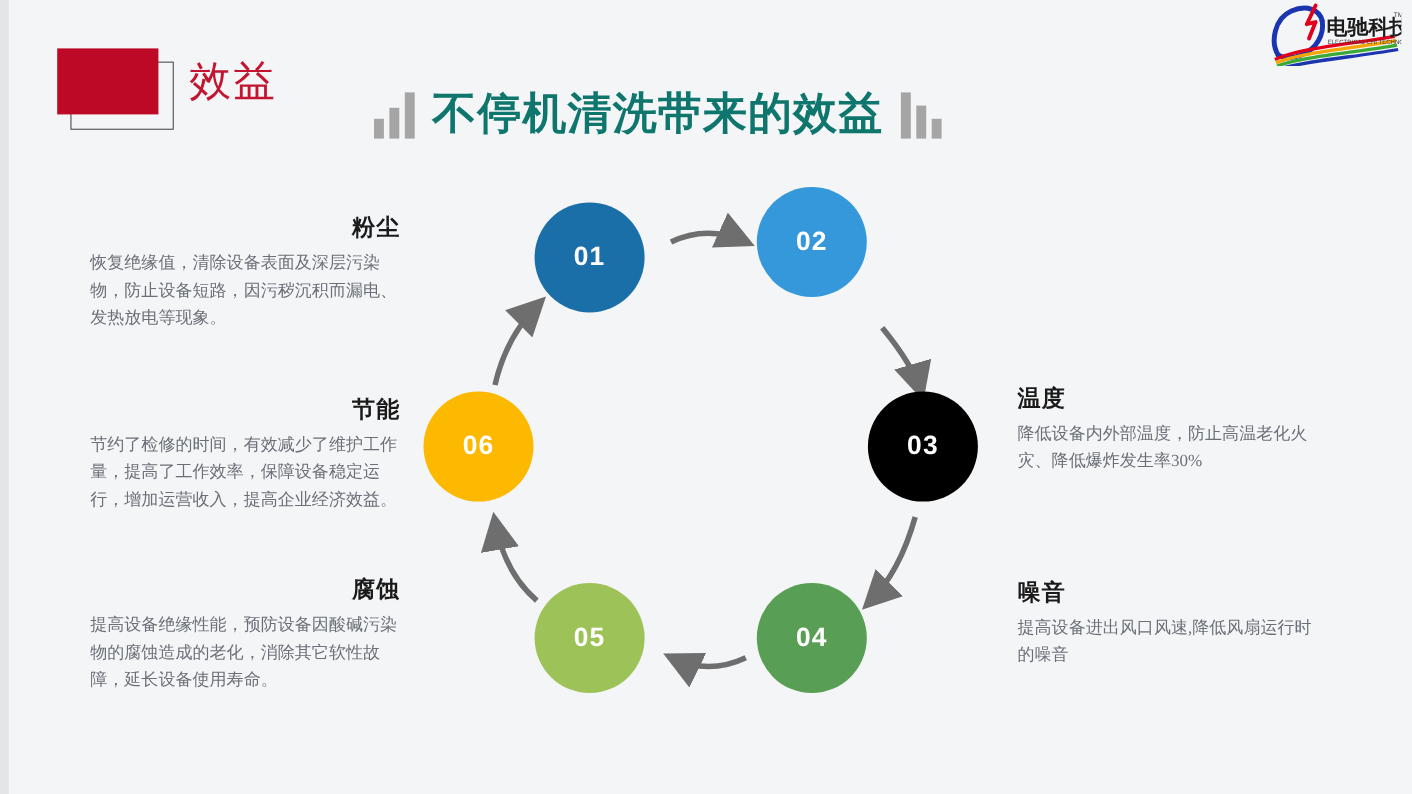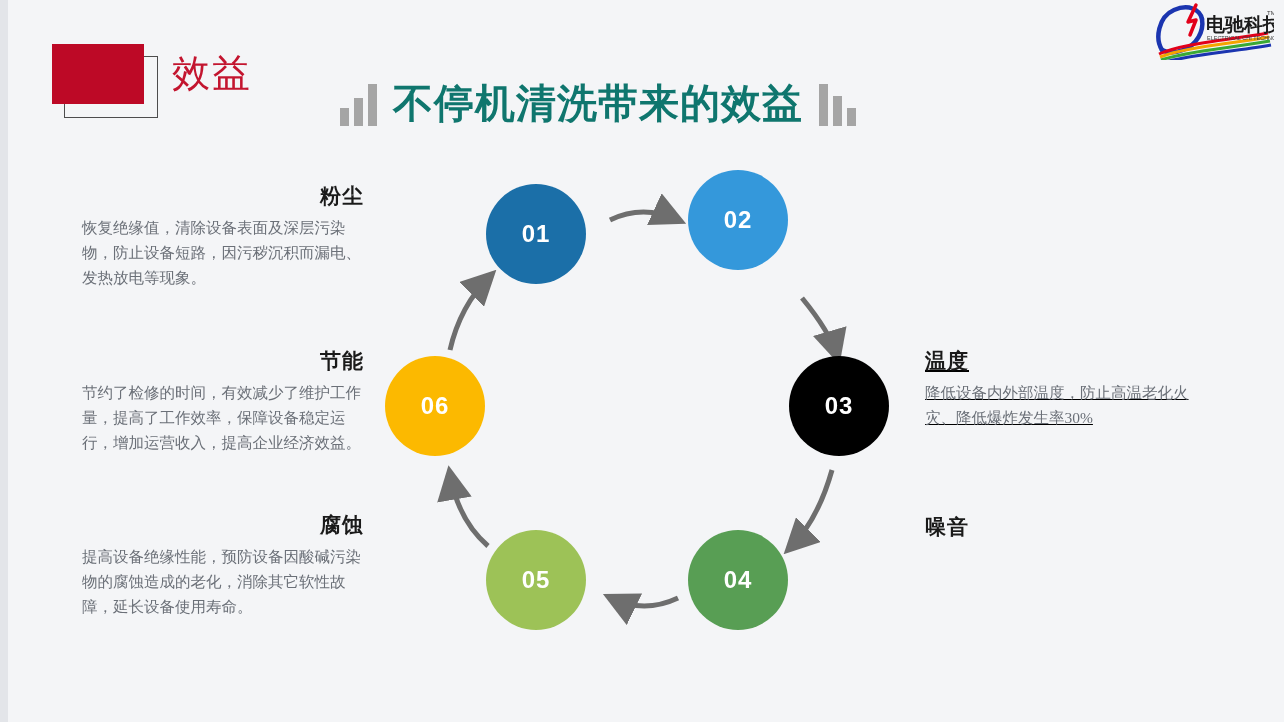--- a/index.html
+++ b/index.html
@@ -90,21 +90,21 @@
   
   .logo {
     position: absolute;
     right: 10px; top: 2px;
     width: 120px; height: 58px;
   }
 
   
   .block { position: absolute; width: 282px; }
   .block h3 {
-    margin: 0 0 6px 0;
+    margin: 12px 0 6px 0;
     font-size: 21px;
     font-weight: bold;
     color: #1a1a1a;
     letter-spacing: 1px;
     line-height: 26px;
   }
   .block p {
     margin: 0;
     font-size: 15.5px;
     color: #6b7078;
@@ -112,21 +112,21 @@
     font-family: "Liberation Serif", "DejaVu Serif", serif;
   }
   .block.left { left: 82px; text-align: left; }
   .block.left h3 { text-align: right; }
   .block.right { left: 925px; text-align: left; }
 
   #blk-dust   { top: 183px; }
   #blk-energy { top: 348px; }
   #blk-corro  { top: 512px; }
   #blk-static { top: 185px; }
-  #blk-temp   { top: 348px; text-decoration: underline; }
+  #blk-temp   { top: 338px; }
   #blk-noise  { top: 514px; }
 
   
   .cycle {
     position: absolute;
     left: 378px; top: 168px;
     width: 528px; height: 480px;
   }
   .node {
     position: absolute;
@@ -207,20 +207,21 @@
     <h3>节能</h3>
     <p>节约了检修的时间，有效减少了维护工作量，提高了工作效率，保障设备稳定运行，增加运营收入，提高企业经济效益。</p>
   </div>
 
   <div class="block right" id="blk-temp">
     <h3>温度</h3>
     <p>降低设备内外部温度，防止高温老化火灾、降低爆炸发生率30%</p>
   </div>
   <div class="block right" id="blk-noise">
     <h3>噪音</h3>
+    <p>提高设备进出风口风速,降低风扇运行时的噪音</p>
   </div>
 
   <div class="cycle">
     <svg viewBox="0 0 528 480">
       <defs>
         <marker id="ah" markerWidth="7" markerHeight="7" refX="5.2" refY="3.5" orient="auto">
           <path d="M0,0 L7,3.5 L0,7 Z" fill="#6e6e6e"></path>
         </marker>
       </defs>
       <path d="M232 52 Q265 36, 300 52" fill="none" stroke="#6e6e6e" stroke-width="5" marker-end="url(#ah)"></path>

